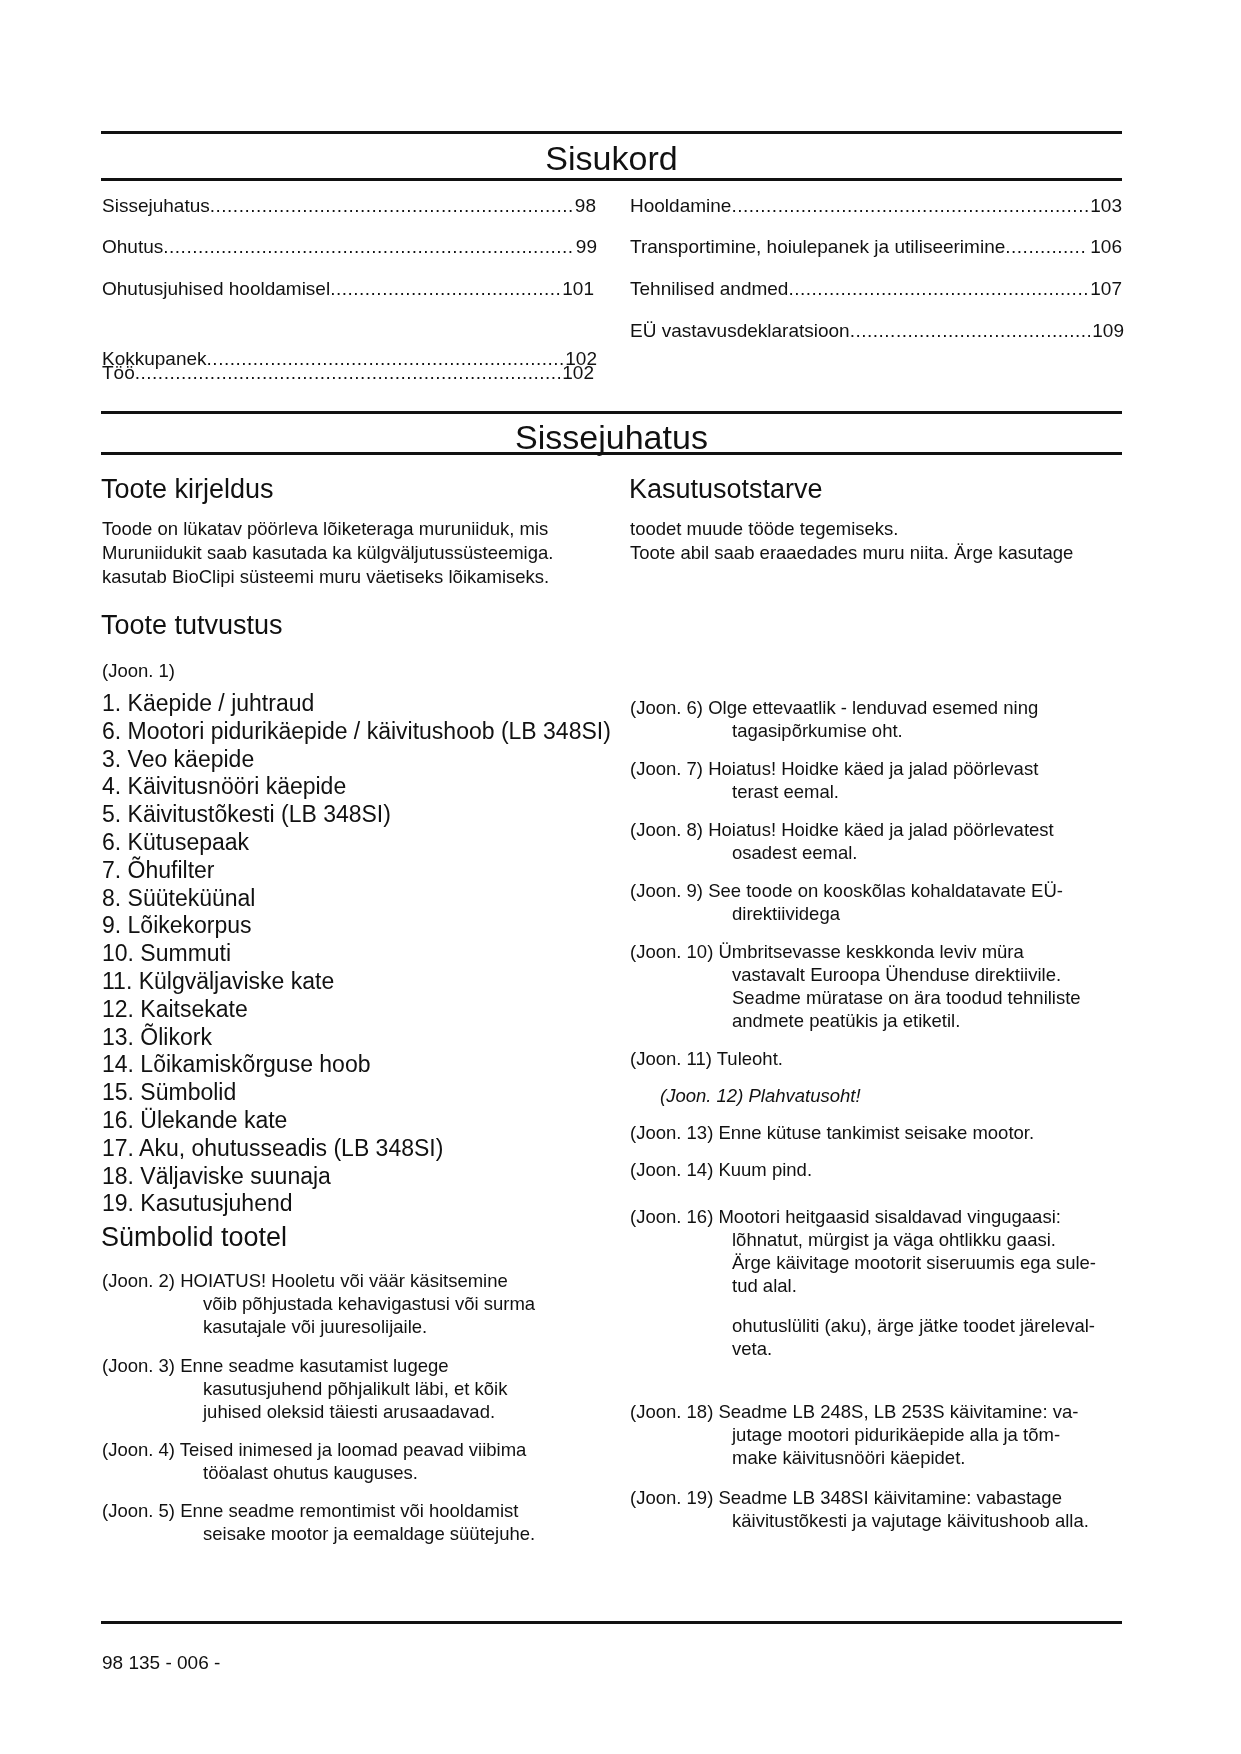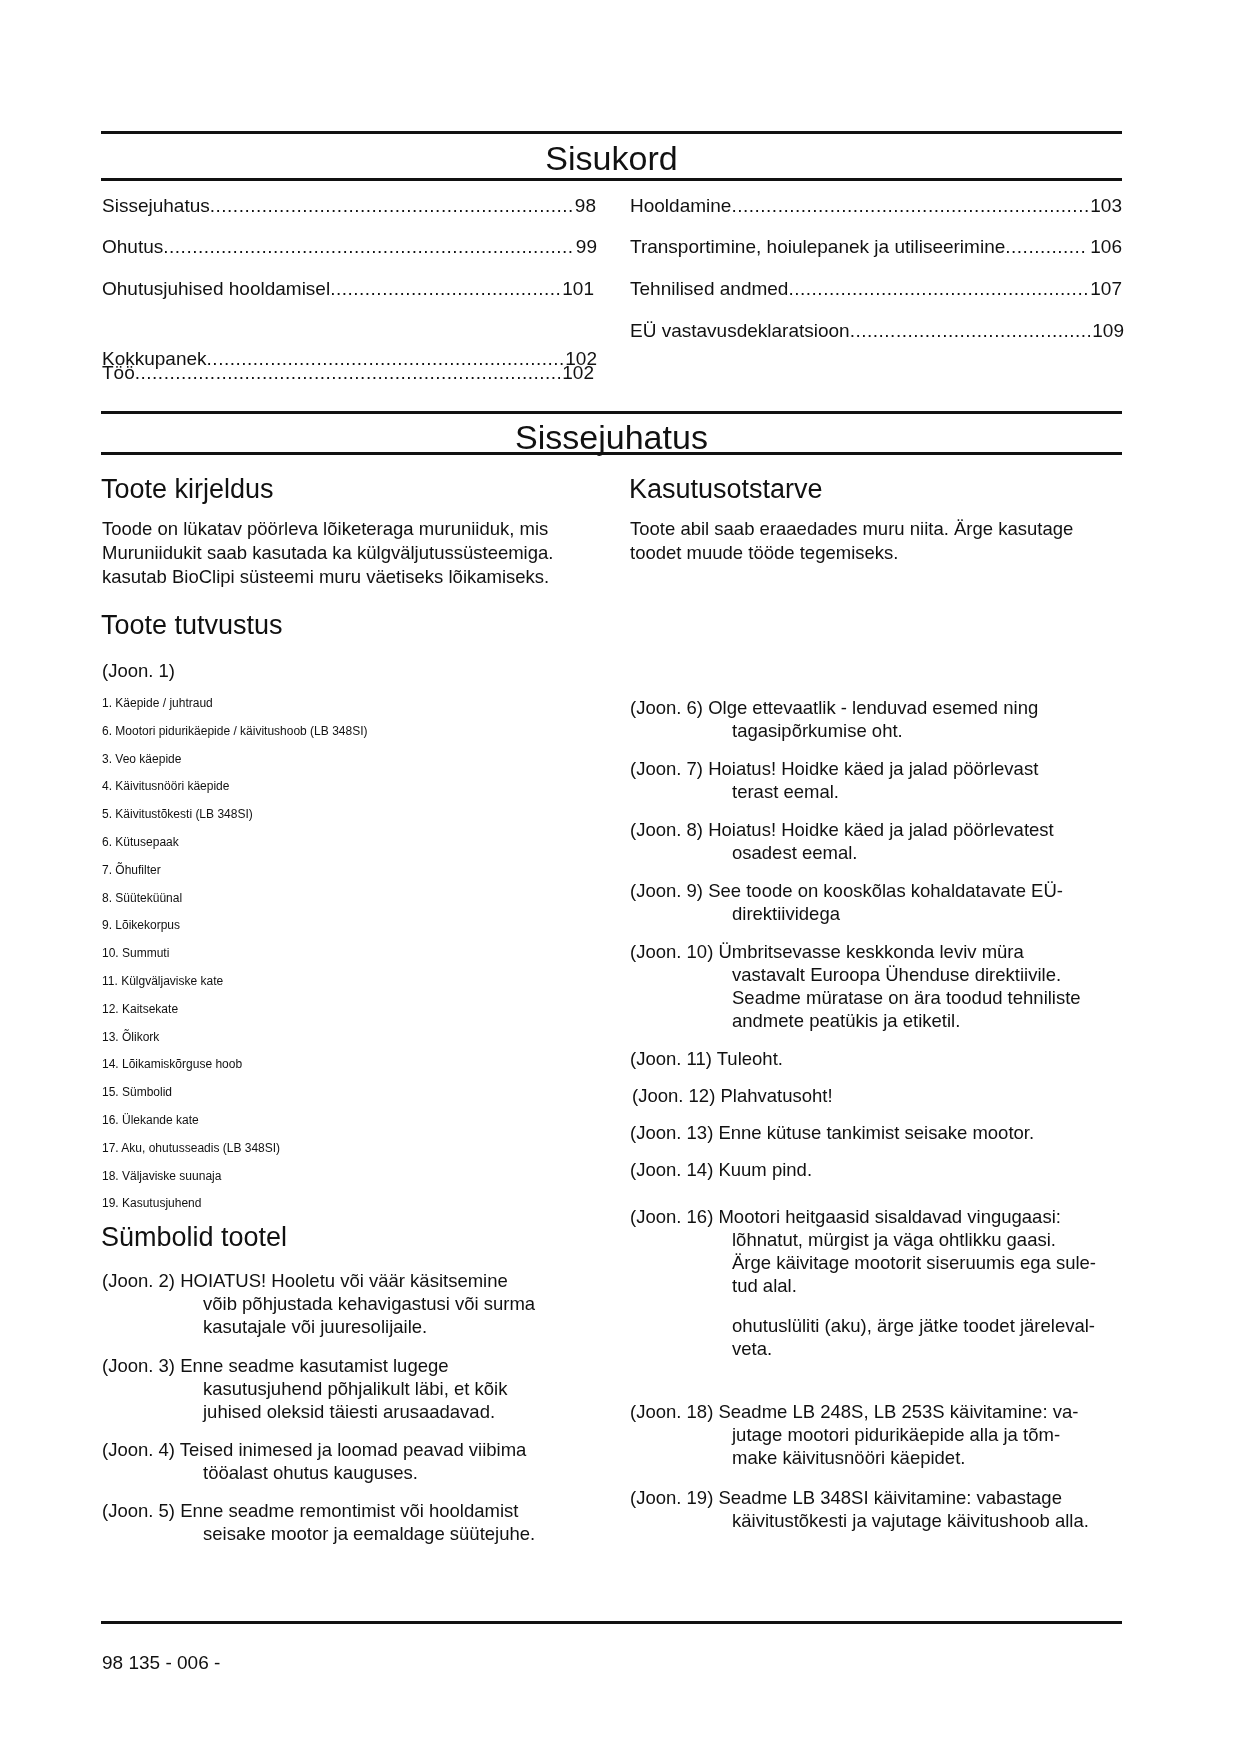--- a/index.html
+++ b/index.html
@@ -20,21 +20,21 @@
   }
   .toc-row .lbl { flex: 0 0 auto; }
   .toc-row .dots { flex: 1 1 auto; overflow: hidden; letter-spacing: 0.5px; }
   .toc-row .dots::before {
     content: "........................................................................................................................................................................................";
   }
   .toc-row .pg { flex: 0 0 auto; padding-left: 2px; }
   .h2 { position: absolute; font-size: 27px; line-height: 32px; color: #111; }
   .para { position: absolute; font-size: 18.5px; line-height: 24px; }
   .list { position: absolute; left: 102px; margin: 0; padding: 0; list-style: none; }
-  .list li { font-size: 12px; line-height: 27.8px; white-space: nowrap; }
+  .list li { font-size: 23px; line-height: 27.8px; white-space: nowrap; }
   .sym { position: absolute; font-size: 18.5px; line-height: 23px; }
   .sym .first { white-space: nowrap; }
   .sym .cont { display: block; }
   .footer-text { position: absolute; left: 102px; top: 1652px; font-size: 19px; }
 </style>
 </head>
 <body>
 
 <div class="rule thick" style="top:131px;"></div>
 <div class="band-title" style="top:138px;">Sisukord</div>
@@ -93,22 +93,22 @@
 
 <div class="h2" style="left:101px; top:473px;">Toote kirjeldus</div>
 <div class="para" style="left:102px; top:517px; width:520px;">
   <div>Toode on lükatav pöörleva lõiketeraga muruniiduk, mis</div>
   <div>Muruniidukit saab kasutada ka külgväljutussüsteemiga.</div>
   <div>kasutab BioClipi süsteemi muru väetiseks lõikamiseks.</div>
 </div>
 
 <div class="h2" style="left:629px; top:473px;">Kasutusotstarve</div>
 <div class="para" style="left:630px; top:517px; width:500px;">
+  <div>toodet muude tööde tegemiseks.</div>
   <div>Toote abil saab eraaedades muru niita. Ärge kasutage</div>
-  <div>toodet muude tööde tegemiseks.</div>
 </div>
 
 <div class="h2" style="left:101px; top:609px;">Toote tutvustus</div>
 <div class="para" style="left:102px; top:659px;">(Joon. 1)</div>
 <ul class="list" style="top:690px;">
   <li>1. Käepide / juhtraud</li>
   <li>6. Mootori pidurikäepide / käivitushoob (LB 348SI)</li>
   <li>3. Veo käepide</li>
   <li>4. Käivitusnööri käepide</li>
   <li>5. Käivitustõkesti (LB 348SI)</li>
@@ -185,21 +185,21 @@
   <div class="first"><span>(Joon. 10)</span> <span>Ümbritsevasse keskkonda leviv müra</span></div>
   <div style="padding-left:102px;">
       <span class="cont">vastavalt Euroopa Ühenduse direktiivile.</span>
       <span class="cont">Seadme müratase on ära toodud tehniliste</span>
       <span class="cont">andmete peatükis ja etiketil.</span>
     </div>
 </div>
 <div class="sym" style="left:630px; top:1047px;">
   <div class="first"><span>(Joon. 11)</span> <span>Tuleoht.</span></div>
 </div>
-<div class="sym" style="left:632px; top:1084px;">
+<div class="sym" style="left:660px; top:1084px;font-style:italic;">
   <div class="first"><span>(Joon. 12)</span> <span>Plahvatusoht!</span></div>
 </div>
 <div class="sym" style="left:630px; top:1121px;">
   <div class="first"><span>(Joon. 13)</span> <span>Enne kütuse tankimist seisake mootor.</span></div>
 </div>
 <div class="sym" style="left:630px; top:1158px;">
   <div class="first"><span>(Joon. 14)</span> <span>Kuum pind.</span></div>
 </div>
 <div class="sym" style="left:630px; top:1205px;">
   <div class="first"><span>(Joon. 16)</span> <span>Mootori heitgaasid sisaldavad vingugaasi:</span></div>

